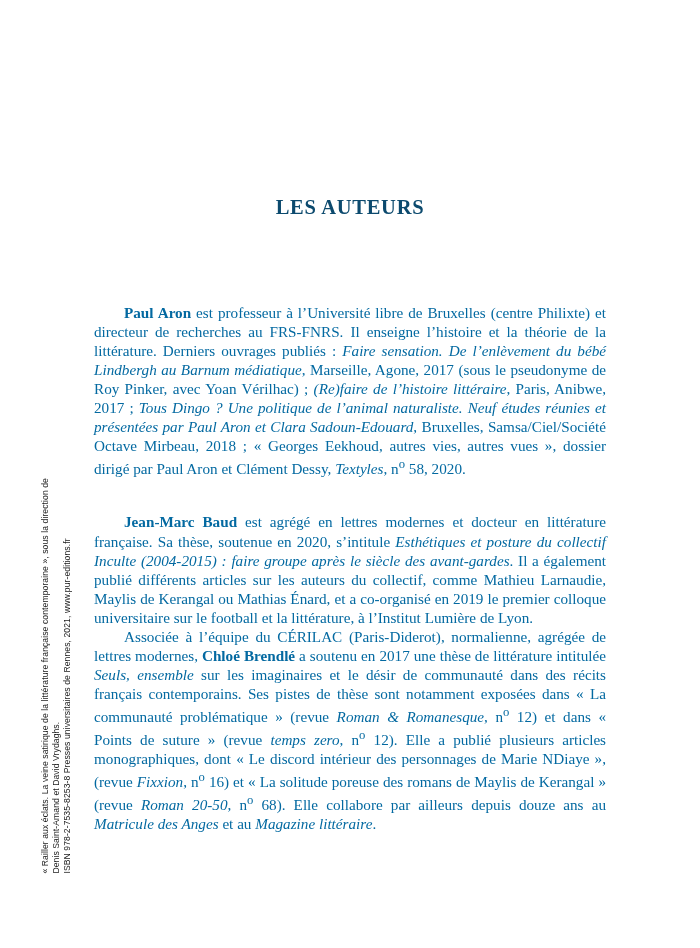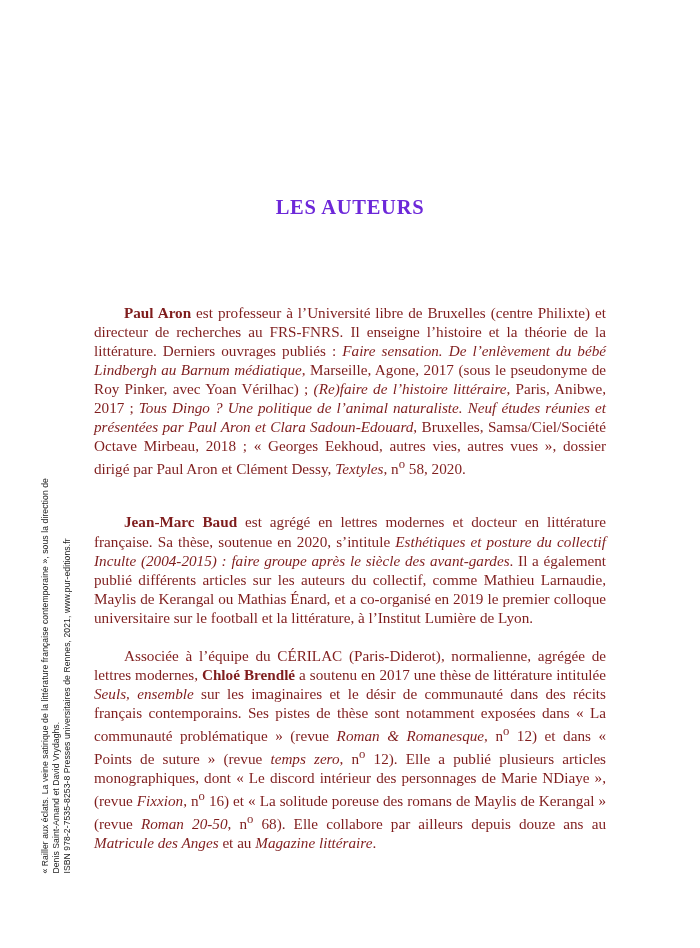--- a/index.html
+++ b/index.html
@@ -55,37 +55,37 @@
     width: 512px;
   }
 
   #page-title {
     text-align: center;
     font-size: 20.5px;
     font-weight: bold;
     letter-spacing: 0.035em;
     margin: 0;
     padding-top: 196px;
-    color: #6d28d9;
+    color: #0c4a6e;
     font-family: "Liberation Serif", "DejaVu Serif", serif;
   }
 
   .body-text {
     margin: 0;
     padding: 0;
     font-size: 15.2px;
     line-height: 19.05px;
     text-align: justify;
     text-justify: inter-word;
     hyphens: manual;
-    color: #7f1d1d;
+    color: #0369a1;
   }
   #para-aron { margin-top: 84px; }
   #para-baud { margin-top: 34px; }
-  #para-brendle { margin-top: 19px; }
+  #para-brendle { }
 
   .body-text .indent { display: inline-block; width: 30px; }
   .body-text b { font-weight: bold; }
   .body-text i { font-style: italic; }
 </style>
 </head>
 <body>
 
 <div id="page">
 

